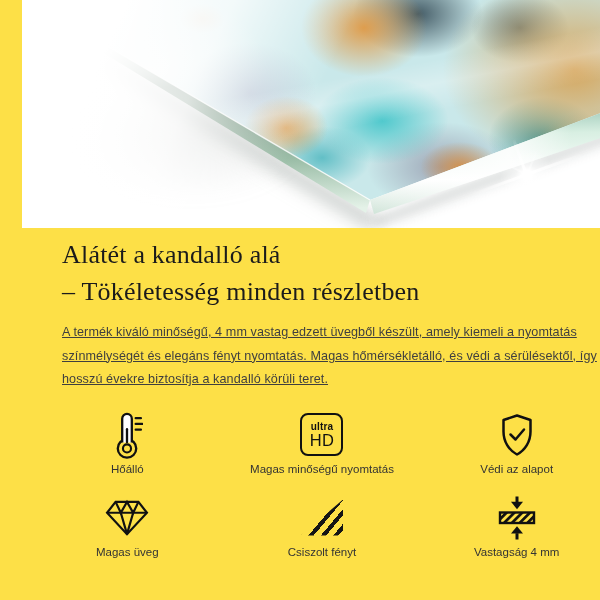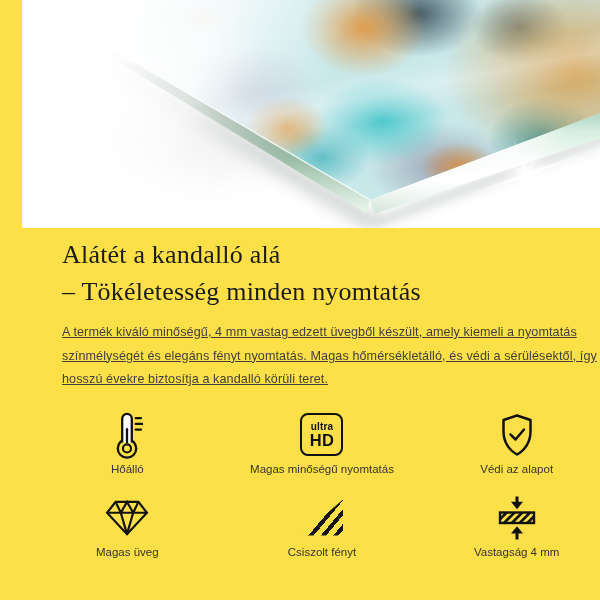--- a/index.html
+++ b/index.html
@@ -74,21 +74,21 @@
   
   .features{margin-top:17px;padding:0 8px;display:grid;
     grid-template-columns:repeat(3,1fr);row-gap:16px;}
   .feature{display:flex;flex-direction:column;align-items:center;}
   .icon-box{height:52px;display:flex;align-items:center;justify-content:flex-end;color:#111;}
   .feature-label{margin-top:1px;font-size:11.5px;color:#333;line-height:14px;text-align:center;}
 
   .uhd-box{width:43px;height:43px;border:2.6px solid #111;border-radius:8px;box-sizing:border-box;
     display:flex;flex-direction:column;align-items:center;justify-content:center;color:#111;}
   .uhd-top{font-size:10px;font-weight:700;line-height:10px;letter-spacing:0.2px;}
-  .uhd-bottom{font-size:16.5px;font-weight:700;line-height:16px;letter-spacing:0.3px;}
+  .uhd-bottom{font-size:16.5px;font-weight:400;line-height:16px;letter-spacing:0.3px;}
 
   .hatch-tri{width:42px;height:36px;
     clip-path:polygon(0 100%,100% 100%,100% 0);
     background:repeating-linear-gradient(130deg,#151515 0 4px,rgba(0,0,0,0) 4px 9.5px);}
 </style>
 </head>
 <body>
 
 <div class="page">
 
@@ -129,21 +129,21 @@
       <span class="ray r1"></span>
       <span class="ray r2"></span>
     </div>
 
     <div class="white-fade"></div>
   </div>
 
   <div class="copy">
     <h1 class="title">
       <span>Alátét a kandalló alá</span><br>
-      <span>– Tökéletesség minden nyomtatás</span>
+      <span>– Tökéletesség minden részletben</span>
     </h1>
     <div class="desc">
       <div>A termék kiváló minőségű, 4 mm vastag edzett üvegből készült, amely kiemeli a nyomtatás</div>
       <div>színmélységét és elegáns fényt nyomtatás. Magas hőmérsékletálló, és védi a sérülésektől, így</div>
       <div>hosszú évekre biztosítja a kandalló körüli teret.</div>
     </div>
   </div>
 
   <div class="features">
 

